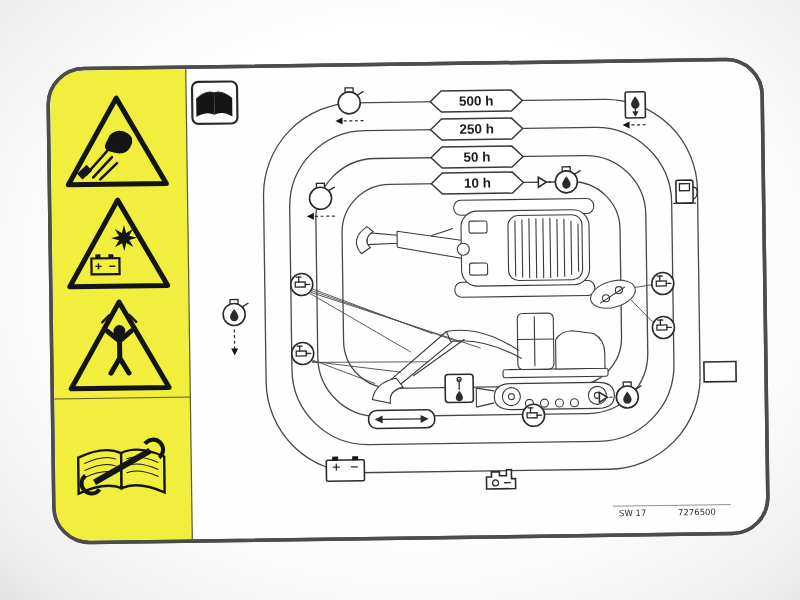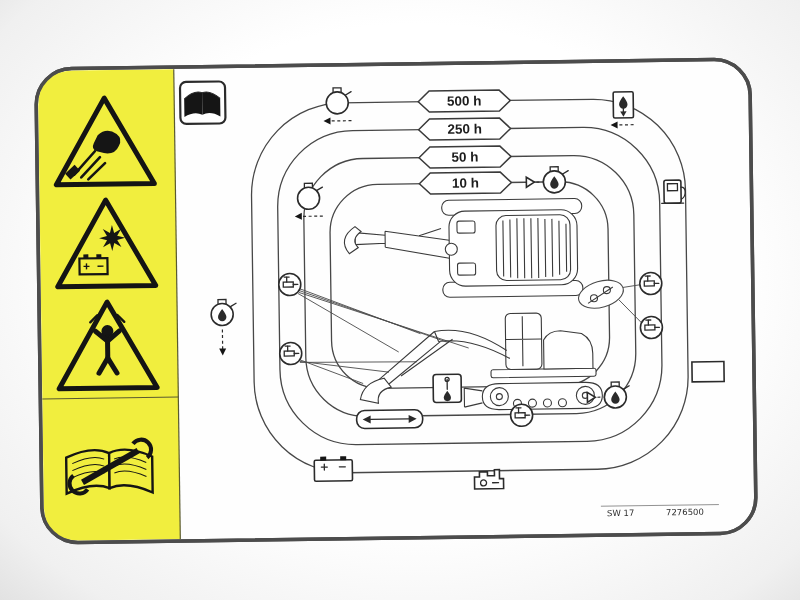--- a/index.html
+++ b/index.html
@@ -1,21 +1,21 @@
 <!DOCTYPE html>
 <html><head>
 <meta charset="utf-8">
 <style>
   * { margin:0; padding:0; box-sizing:border-box; }
   html,body { width:800px; height:600px; overflow:hidden; }
   body {
     font-family:"Liberation Sans", sans-serif;
     background: radial-gradient(ellipse at 52% 46%, #ffffff 55%, #f0f0f0 88%, #e2e2e2 100%);
   }
-  .stage { position:relative; width:800px; height:600px; }
+  .stage { position:relative; width:800px; height:600px;padding-left:12px; }
   .loop   { fill:none; stroke:#474747; stroke-width:1.3; }
   .lnThin { stroke:#4a4a4a; stroke-width:0.9; fill:none; }
   .icon   { fill:#ffffff; stroke:#2b2b2b; stroke-width:1.6; }
   .ln2    { stroke:#2b2b2b; stroke-width:1.3; fill:none; stroke-linecap:round; }
   .dash   { stroke:#2b2b2b; stroke-width:1.2; fill:none; stroke-dasharray:3 2.6; }
   .blk    { fill:#151515; stroke:none; }
   .tri    { fill:none; stroke:#141414; stroke-width:5; stroke-linejoin:round; }
   .draw   { stroke:#3a3a3a; stroke-width:1.1; fill:none; }
   .drawW  { stroke:#3a3a3a; stroke-width:1.1; fill:#ffffff; }
   .yellowDraw { fill:#f1ee3e; stroke:#141414; stroke-width:2.4; }

